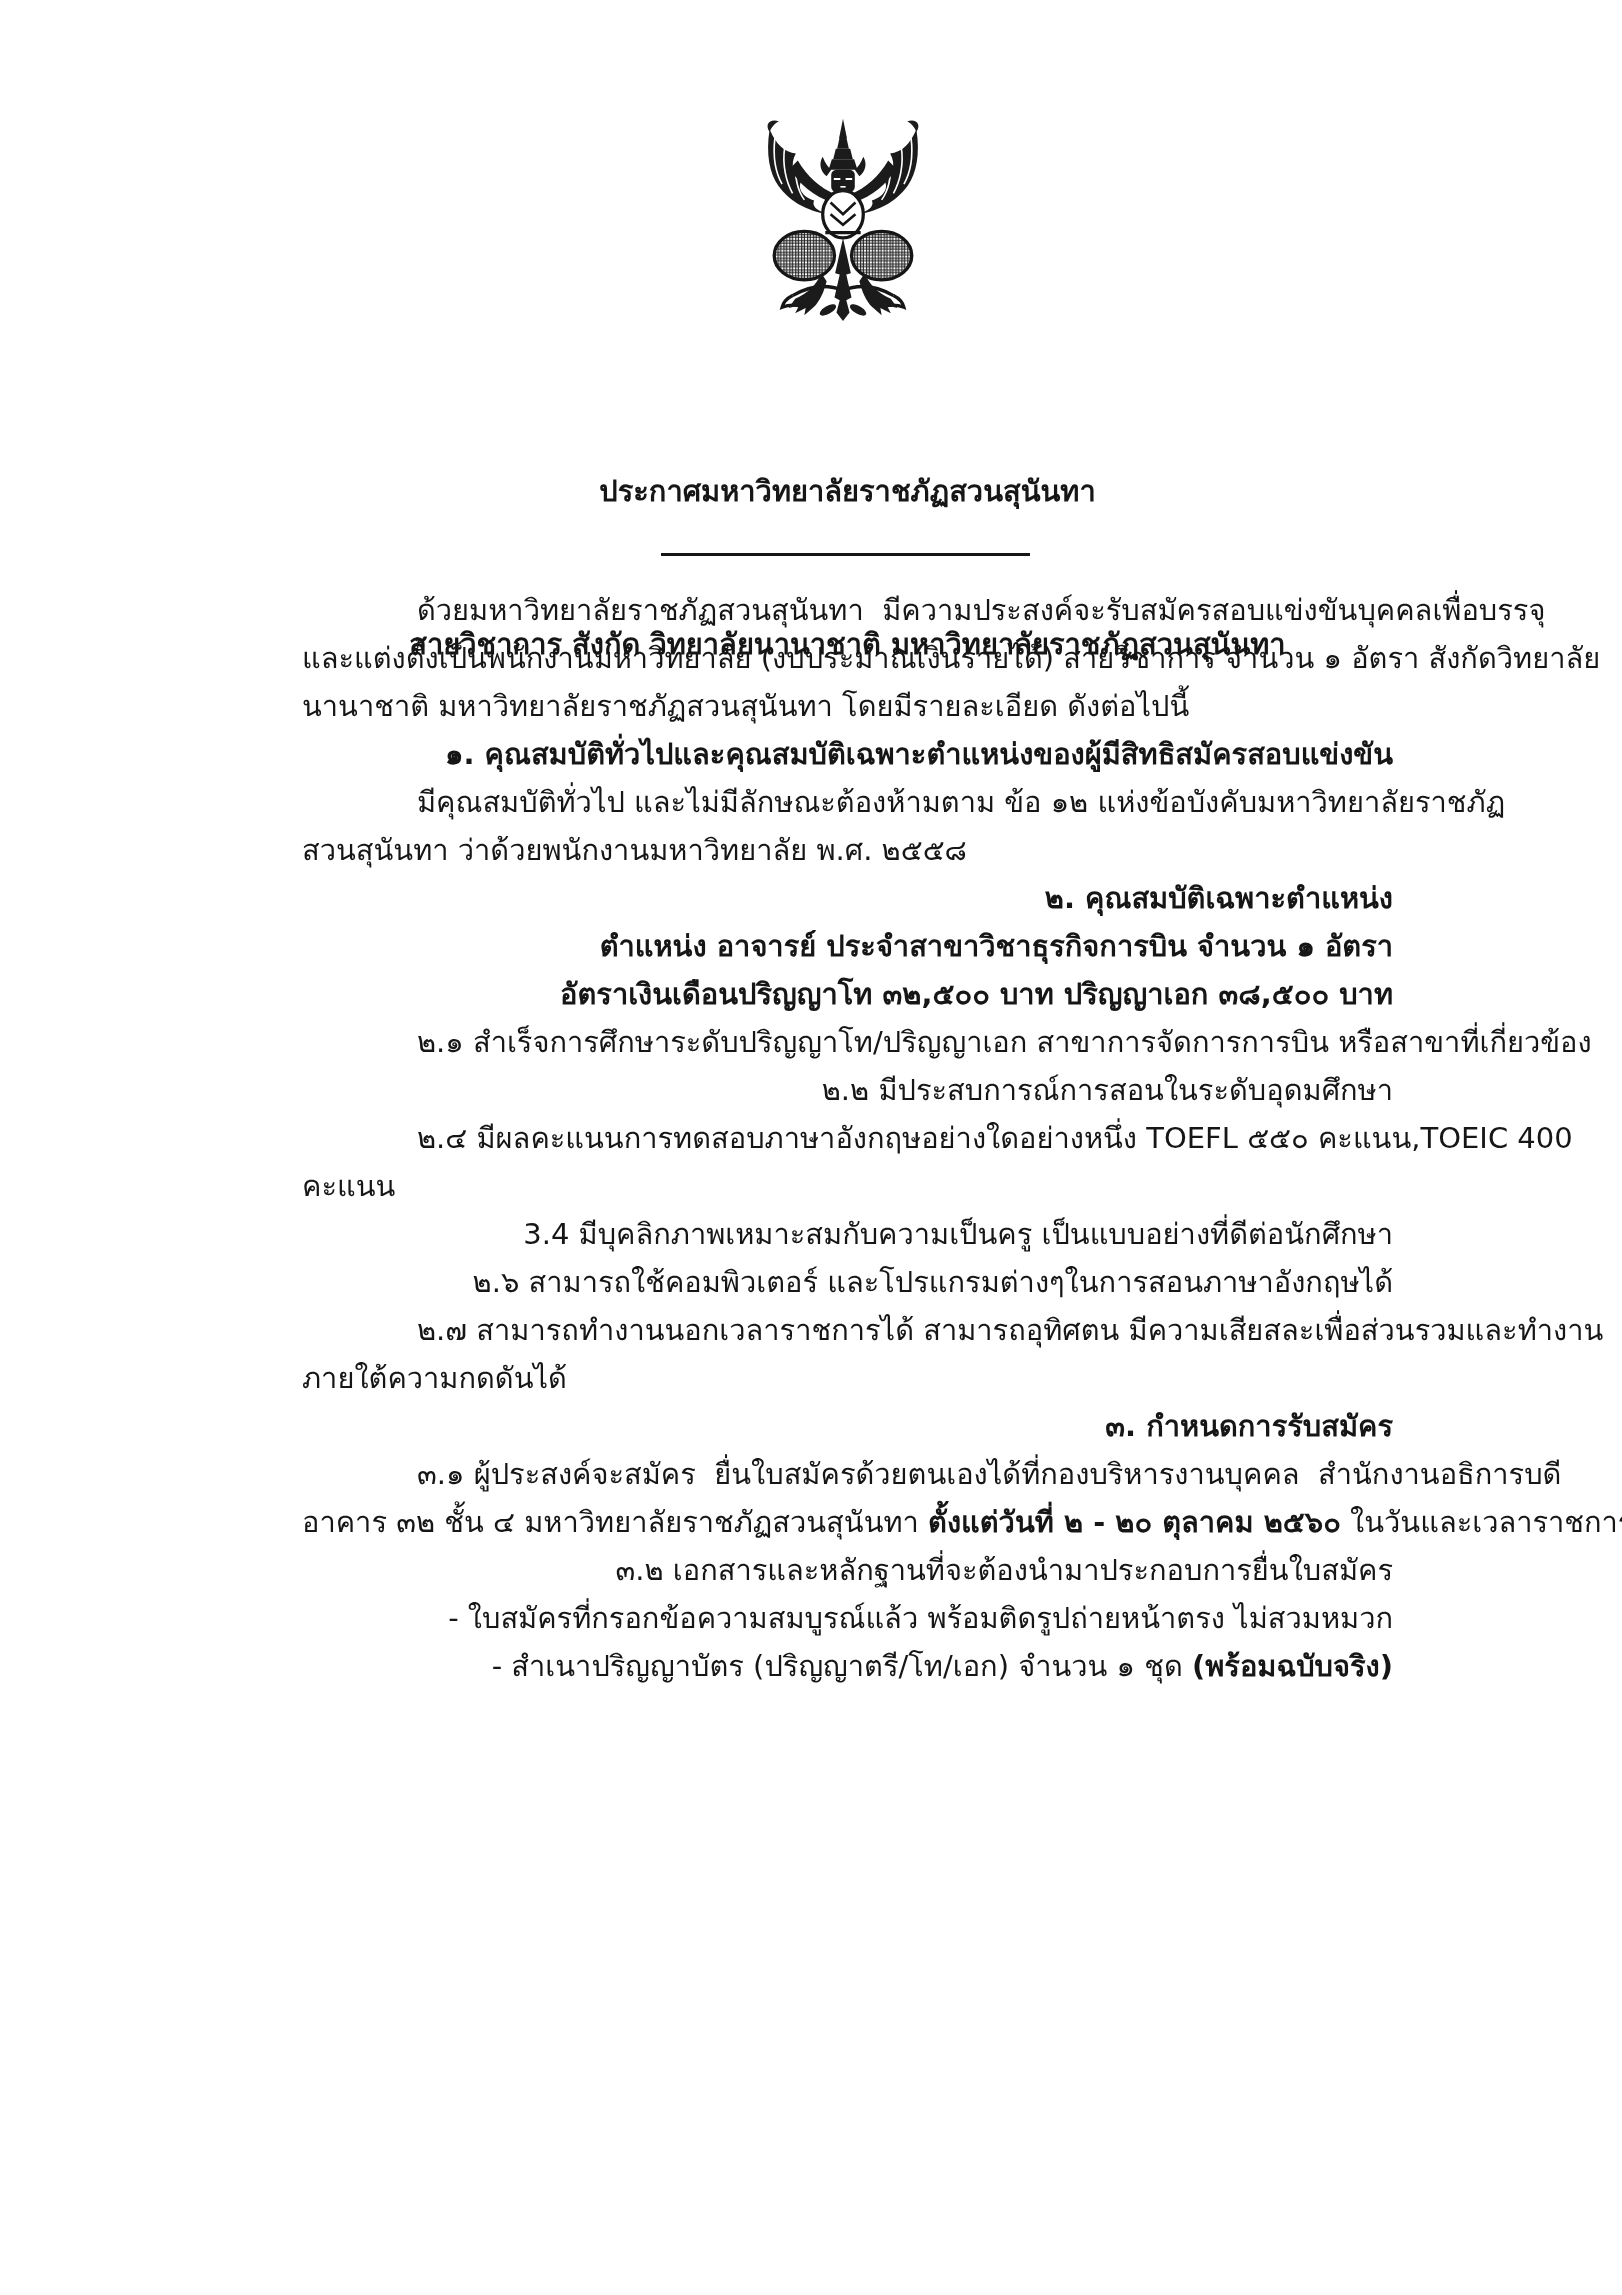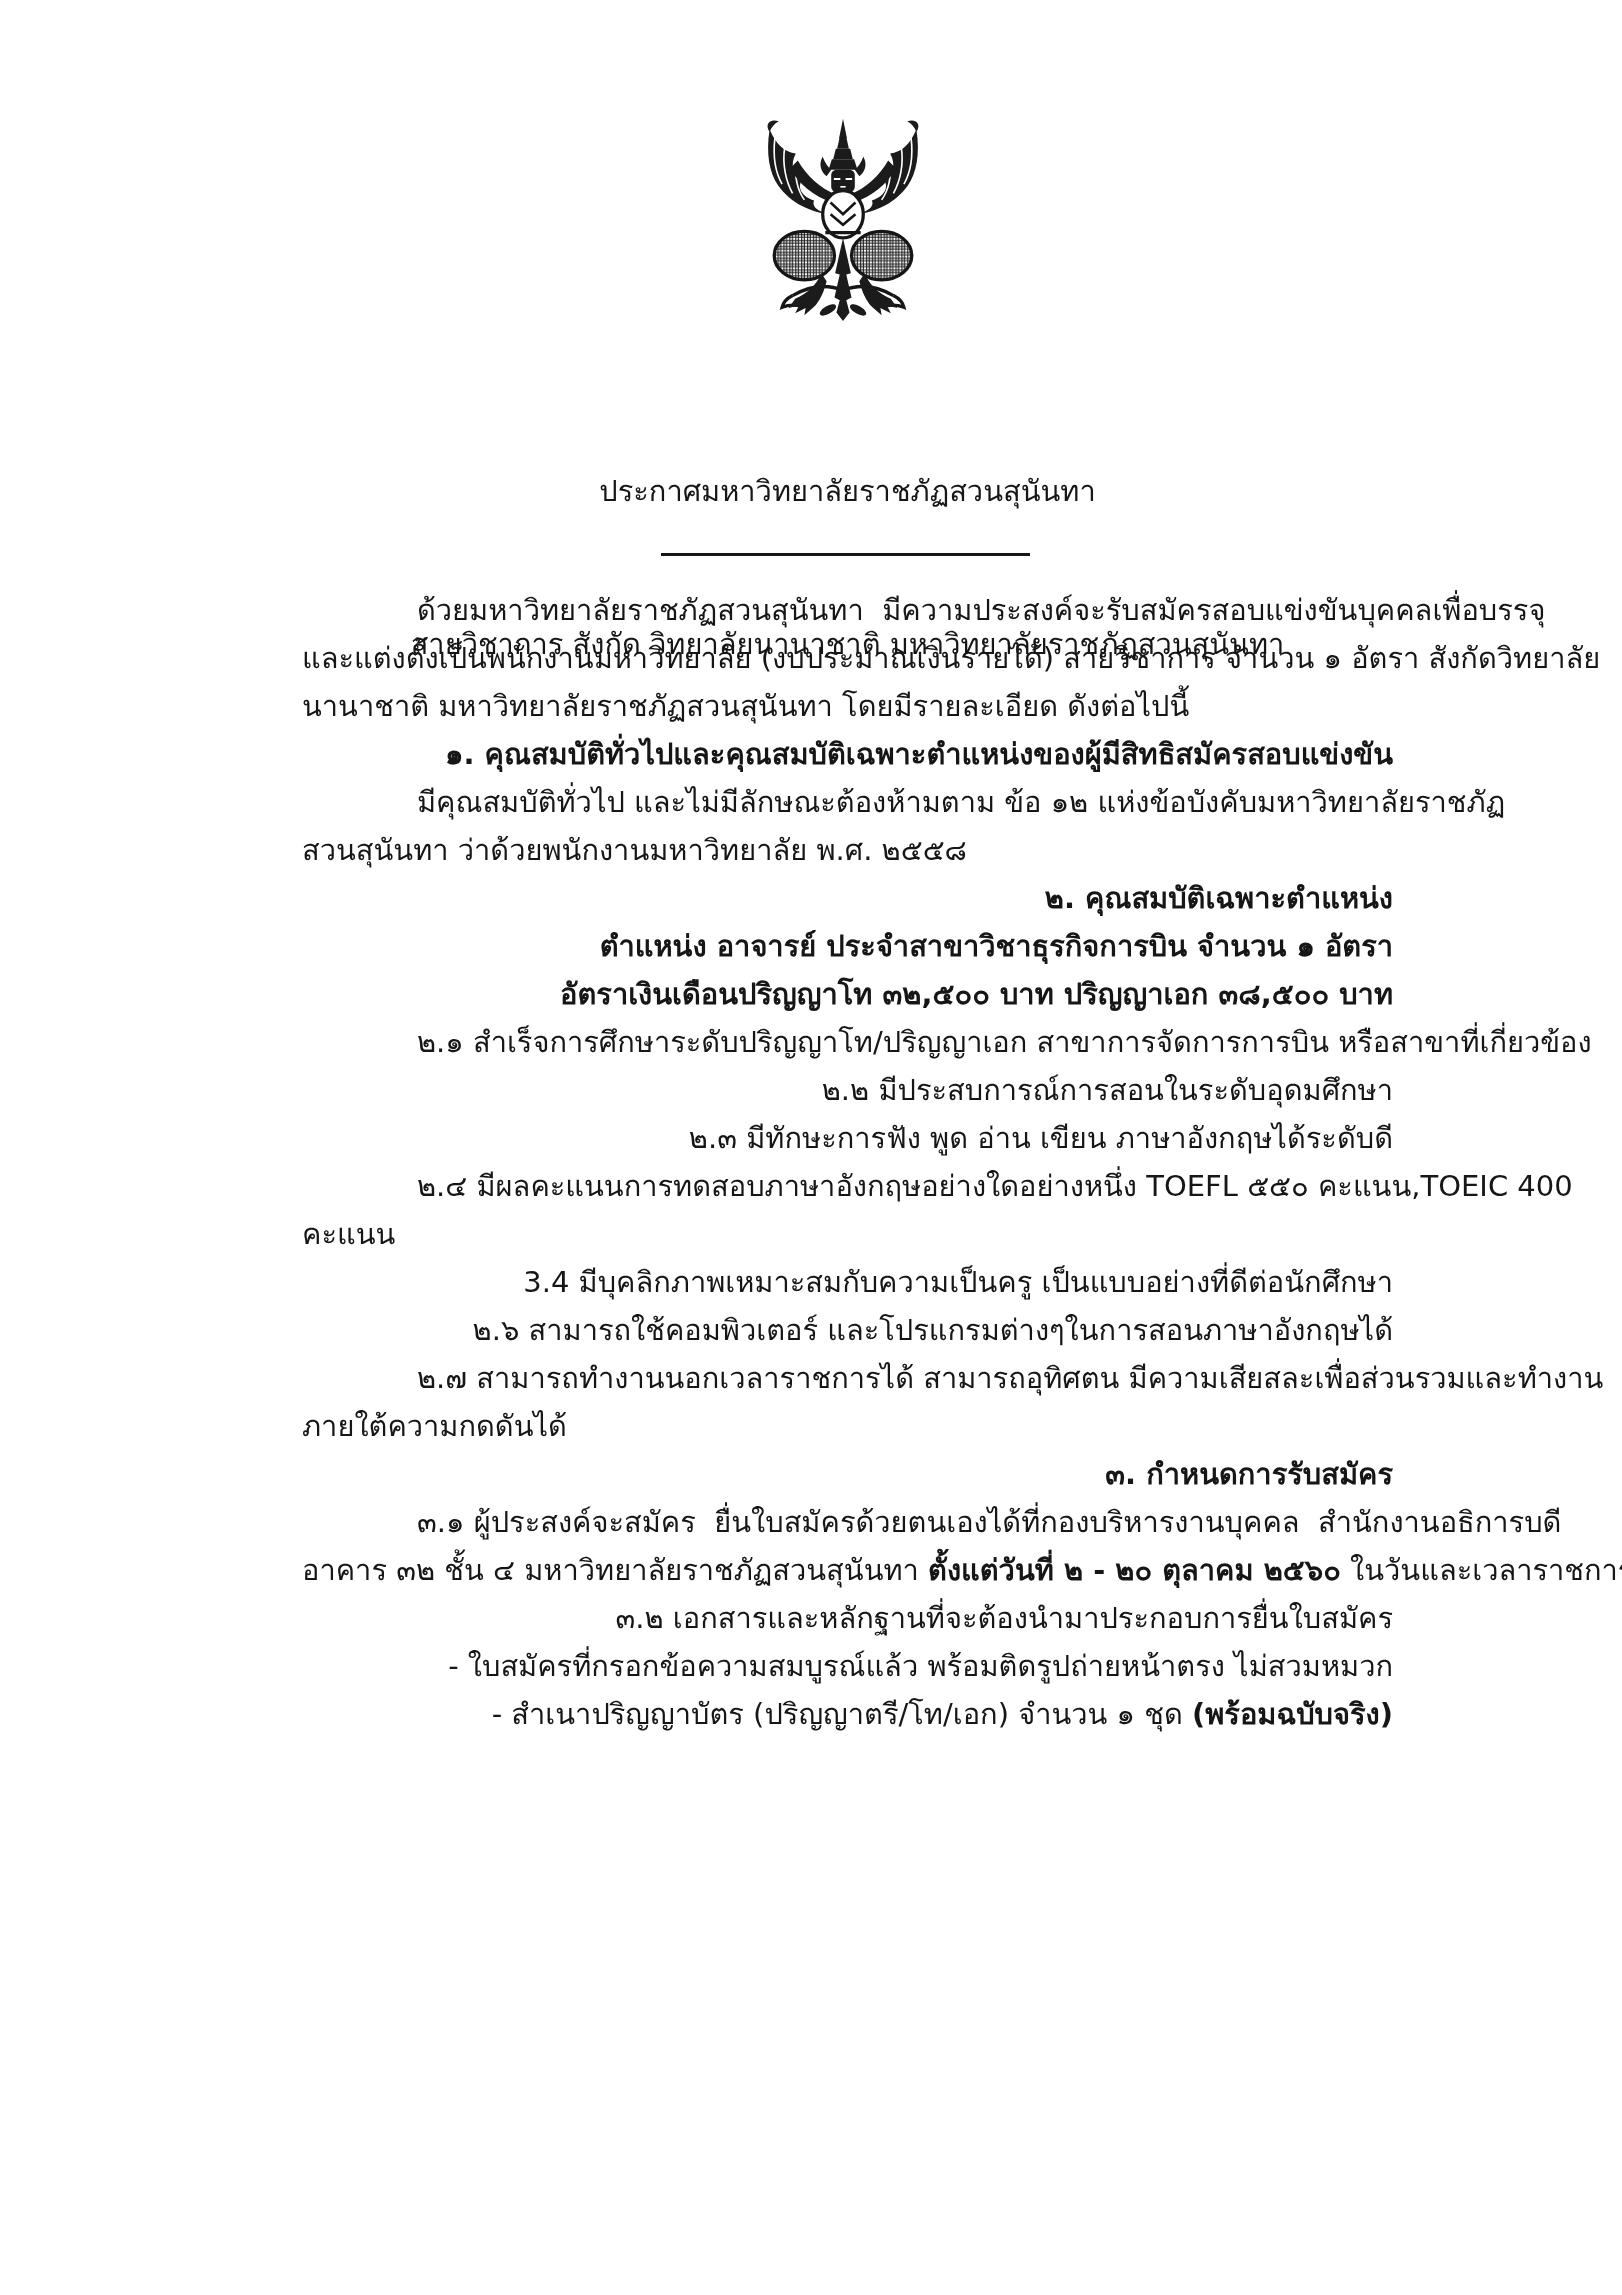--- a/index.html
+++ b/index.html
@@ -9,21 +9,21 @@
     position:relative;
     overflow:hidden;
     font-family:"DejaVu Sans", sans-serif;
     color:#161616;
   }
   .emblem{
     position:absolute;left:748px;top:116px;width:190px;height:213px;
   }
   .title-block{
     position:absolute;left:302px;top:364px;width:1091px;
-    text-align:center;font-size:29px;line-height:51px;white-space:pre;
+    text-align:center;font-size:29px;line-height:51px;white-space:pre;font-weight:bold;
   }
   .title-line{white-space:pre;}
   .divider{
     position:absolute;left:661px;top:553px;width:369px;height:2.6px;
     background:#161616;
   }
   .body-block{
     position:absolute;left:302px;top:586px;width:1091px;
     font-size:29px;line-height:48px;
   }
@@ -111,21 +111,20 @@
     <div class="doc-line indent-none"><span class="seg">และแต่งตั้งเป็นพนักงานมหาวิทยาลัย (งบประมาณเงินรายได้) สายวิชาการ จำนวน ๑ อัตรา สังกัดวิทยาลัย</span></div>
     <div class="doc-line indent-none"><span class="seg">นานาชาติ มหาวิทยาลัยราชภัฏสวนสุนันทา โดยมีรายละเอียด ดังต่อไปนี้</span></div>
     <div class="doc-line indent-tab"><span class="seg bold">๑. คุณสมบัติทั่วไปและคุณสมบัติเฉพาะตำแหน่งของผู้มีสิทธิสมัครสอบแข่งขัน</span></div>
     <div class="doc-line indent-tab"><span class="seg">มีคุณสมบัติทั่วไป และไม่มีลักษณะต้องห้ามตาม ข้อ ๑๒ แห่งข้อบังคับมหาวิทยาลัยราชภัฏ</span></div>
     <div class="doc-line indent-none"><span class="seg">สวนสุนันทา ว่าด้วยพนักงานมหาวิทยาลัย พ.ศ. ๒๕๕๘</span></div>
     <div class="doc-line indent-tab"><span class="seg bold">๒. คุณสมบัติเฉพาะตำแหน่ง</span></div>
     <div class="doc-line indent-tab"><span class="seg bold">ตำแหน่ง อาจารย์ ประจำสาขาวิชาธุรกิจการบิน จำนวน ๑ อัตรา</span></div>
     <div class="doc-line indent-tab"><span class="seg bold">อัตราเงินเดือนปริญญาโท ๓๒,๕๐๐ บาท ปริญญาเอก ๓๘,๕๐๐ บาท</span></div>
     <div class="doc-line indent-tab"><span class="seg">๒.๑ สำเร็จการศึกษาระดับปริญญาโท/ปริญญาเอก สาขาการจัดการการบิน หรือสาขาที่เกี่ยวข้อง</span></div>
     <div class="doc-line indent-tab"><span class="seg">๒.๒ มีประสบการณ์การสอนในระดับอุดมศึกษา</span></div>
-    <div class="doc-line indent-tab"><span class="seg">๒.๓ มีทักษะการฟัง พูด อ่าน เขียน ภาษาอังกฤษได้ระดับดี</span></div>
     <div class="doc-line indent-tab"><span class="seg">๒.๔ มีผลคะแนนการทดสอบภาษาอังกฤษอย่างใดอย่างหนึ่ง TOEFL ๕๕๐ คะแนน,TOEIC 400</span></div>
     <div class="doc-line indent-none"><span class="seg">คะแนน</span></div>
     <div class="doc-line indent-tab"><span class="seg">3.4 มีบุคลิกภาพเหมาะสมกับความเป็นครู เป็นแบบอย่างที่ดีต่อนักศึกษา</span></div>
     <div class="doc-line indent-tab"><span class="seg">๒.๖ สามารถใช้คอมพิวเตอร์ และโปรแกรมต่างๆในการสอนภาษาอังกฤษได้</span></div>
     <div class="doc-line indent-tab"><span class="seg">๒.๗ สามารถทำงานนอกเวลาราชการได้ สามารถอุทิศตน มีความเสียสละเพื่อส่วนรวมและทำงาน</span></div>
     <div class="doc-line indent-none"><span class="seg">ภายใต้ความกดดันได้</span></div>
     <div class="doc-line indent-tab"><span class="seg bold">๓. กำหนดการรับสมัคร</span></div>
     <div class="doc-line indent-tab"><span class="seg">๓.๑ ผู้ประสงค์จะสมัคร  ยื่นใบสมัครด้วยตนเองได้ที่กองบริหารงานบุคคล  สำนักงานอธิการบดี</span></div>
     <div class="doc-line indent-none"><span class="seg">อาคาร ๓๒ ชั้น ๔ มหาวิทยาลัยราชภัฏสวนสุนันทา </span><span class="seg bold">ตั้งแต่วันที่ ๒ - ๒๐ ตุลาคม ๒๕๖๐</span><span class="seg"> ในวันและเวลาราชการ</span></div>
     <div class="doc-line indent-tab"><span class="seg">๓.๒ เอกสารและหลักฐานที่จะต้องนำมาประกอบการยื่นใบสมัคร</span></div>

